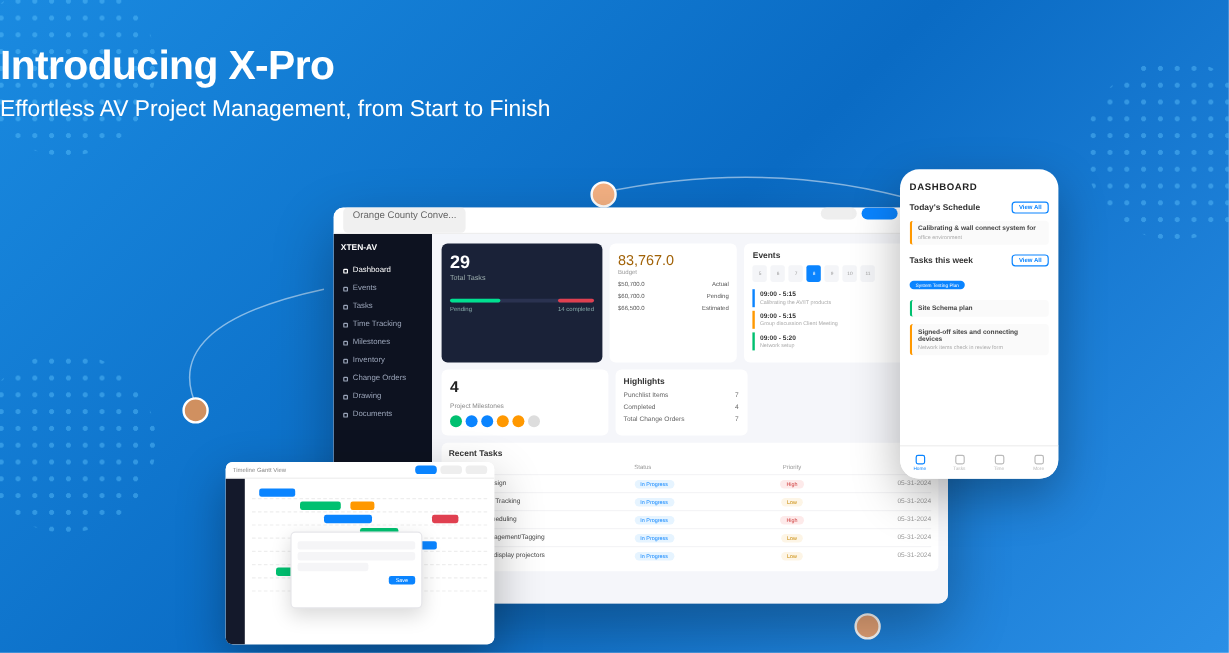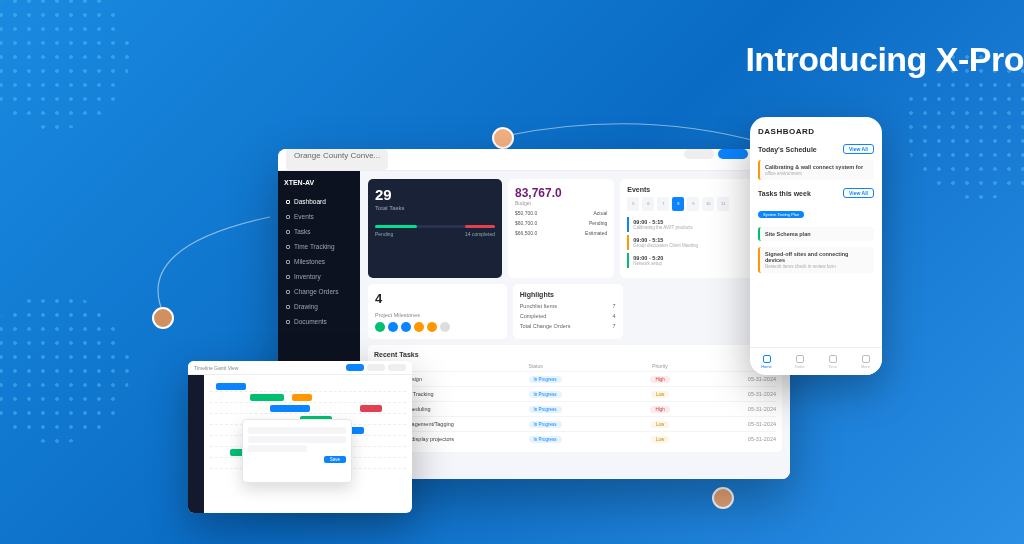--- a/index.html
+++ b/index.html
@@ -1,21 +1,21 @@
 <!DOCTYPE html>
 <html><head>
 <meta charset="utf-8">
 <style>
 * { margin: 0; padding: 0; box-sizing: border-box; font-family: -apple-system, BlinkMacSystemFont, 'Segoe UI', sans-serif; }
 body { width: 1024px; height: 544px; overflow: hidden; background: linear-gradient(135deg, #1a8ae0 0%, #0a6bc4 50%, #2b8fe6 100%); position: relative; }
 .dots { position: absolute; width: 150px; height: 150px; background-image: radial-gradient(circle, rgba(100,200,255,0.4) 2px, transparent 2px); background-size: 14px 14px; border-radius: 50%; }
 .dots.tl { top: -20px; left: -20px; }
 .dots.tr { top: 50px; right: -30px; }
 .dots.bl { bottom: 100px; left: -20px; }
-.headline { text-align: right; color: #fff; padding-top: 20px; position: relative; z-index: 2; margin-top: 20px; }
+.headline { text-align: left; color: #fff; padding-top: 36px; position: relative; z-index: 2; }
 .headline h1 { font-size: 34px; font-weight: 700; letter-spacing: -0.5px; }
 .headline h2 { font-size: 19px; font-weight: 500; margin-top: 6px; }
 .stage { position: relative; width: 100%; height: 420px; margin-top: 18px; }
 .line { position: absolute; stroke: rgba(255,255,255,0.5); stroke-width: 1.2; fill: none; }
 .avatar { position: absolute; width: 22px; height: 22px; border-radius: 50%; border: 2px solid #fff; background: #ffc7a0; }
 .avatar.a1 { top: 30px; left: 48%; background: #f4b183; }
 .avatar.a2 { top: 210px; left: 152px; background: #d09060; }
 .avatar.a3 { bottom: 8px; right: 290px; background: #e6a478; }
 
 
@@ -33,21 +33,21 @@
 .content { flex: 1; padding: 8px; background: #f5f6fa; overflow: hidden; }
 .row { display: flex; gap: 6px; margin-bottom: 6px; }
 .card { background: #fff; border-radius: 5px; padding: 7px; font-size: 6px; color: #555; }
 .card.dark { background: #1a2238; color: #fff; }
 .card.dark .big { font-size: 15px; font-weight: 700; }
 .card.dark .lbl { font-size: 6px; color: #9aa; margin-top: 2px; }
 .card.dark .bar { margin-top: 14px; height: 3px; background: #2a3250; border-radius: 2px; position: relative; }
 .card.dark .bar .fill { position: absolute; left: 0; top: 0; height: 100%; width: 35%; background: #00e090; border-radius: 2px; }
 .card.dark .bar .fill2 { position: absolute; right: 0; top: 0; height: 100%; width: 25%; background: #e04050; border-radius: 2px; }
 .card.dark .bar-labels { display: flex; justify-content: space-between; font-size: 5px; margin-top: 3px; color: #8aa; }
-.metric .val { font-size: 12px; font-weight: 700; color: #701a75; }
+.metric .val { font-size: 12px; font-weight: 400; color: #a16207; }
 .metric .sub { font-size: 5px; color: #999; }
 .metric .row-mini { display: flex; justify-content: space-between; margin-top: 4px; font-size: 5px; }
 .events .daybar { display: flex; gap: 3px; margin: 4px 0 6px; }
 .events .day { width: 12px; height: 14px; background: #f4f5f8; border-radius: 2px; font-size: 4px; text-align: center; line-height: 14px; color: #999; }
 .events .day.active { background: #0a84ff; color: #fff; }
 .events .ev { border-left: 2px solid #0a84ff; padding: 2px 4px; margin-bottom: 3px; }
 .events .ev.orange { border-color: #ff9800; }
 .events .ev.green { border-color: #00c070; }
 .events .ev .t { font-size: 5.5px; font-weight: 600; color: #333; }
 .events .ev .d { font-size: 4.5px; color: #aaa; }
@@ -108,20 +108,21 @@
 </style>
 </head>
 <body>
 
 <div class="dots tl"></div>
 <div class="dots tr"></div>
 <div class="dots bl"></div>
 
 <div class="headline">
   <h1>Introducing X-Pro</h1>
+  <h2>Effortless AV Project Management, from Start to Finish</h2>
 </div>
 
 <div class="stage">
   <svg class="line" style="top:0;left:0;width:100%;height:100%">
     <path d="M 500 40 Q 640 10 770 48"></path>
     <path d="M 165 220 Q 130 150 270 120"></path>
     <path d="M 280 430 Q 500 500 720 470"></path>
   </svg>
   <div class="avatar a1"></div>
   <div class="avatar a2"></div>

